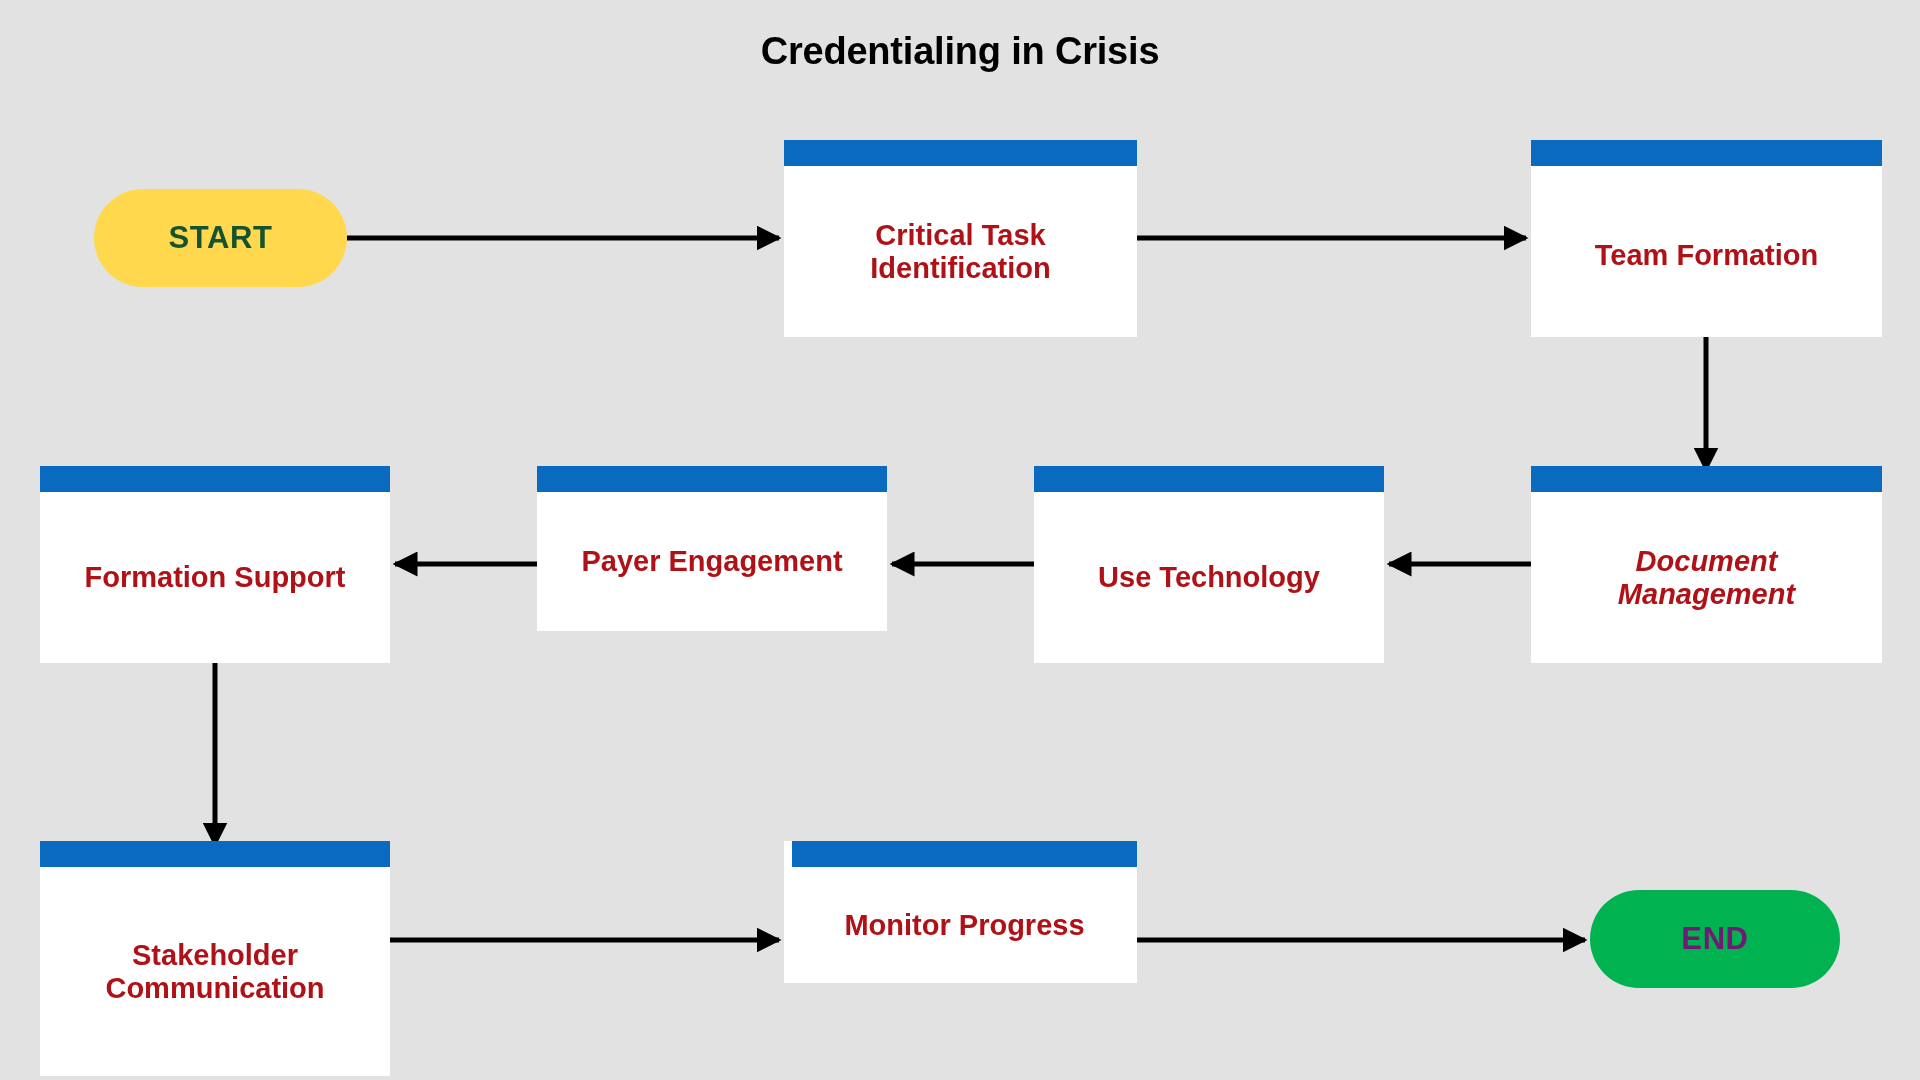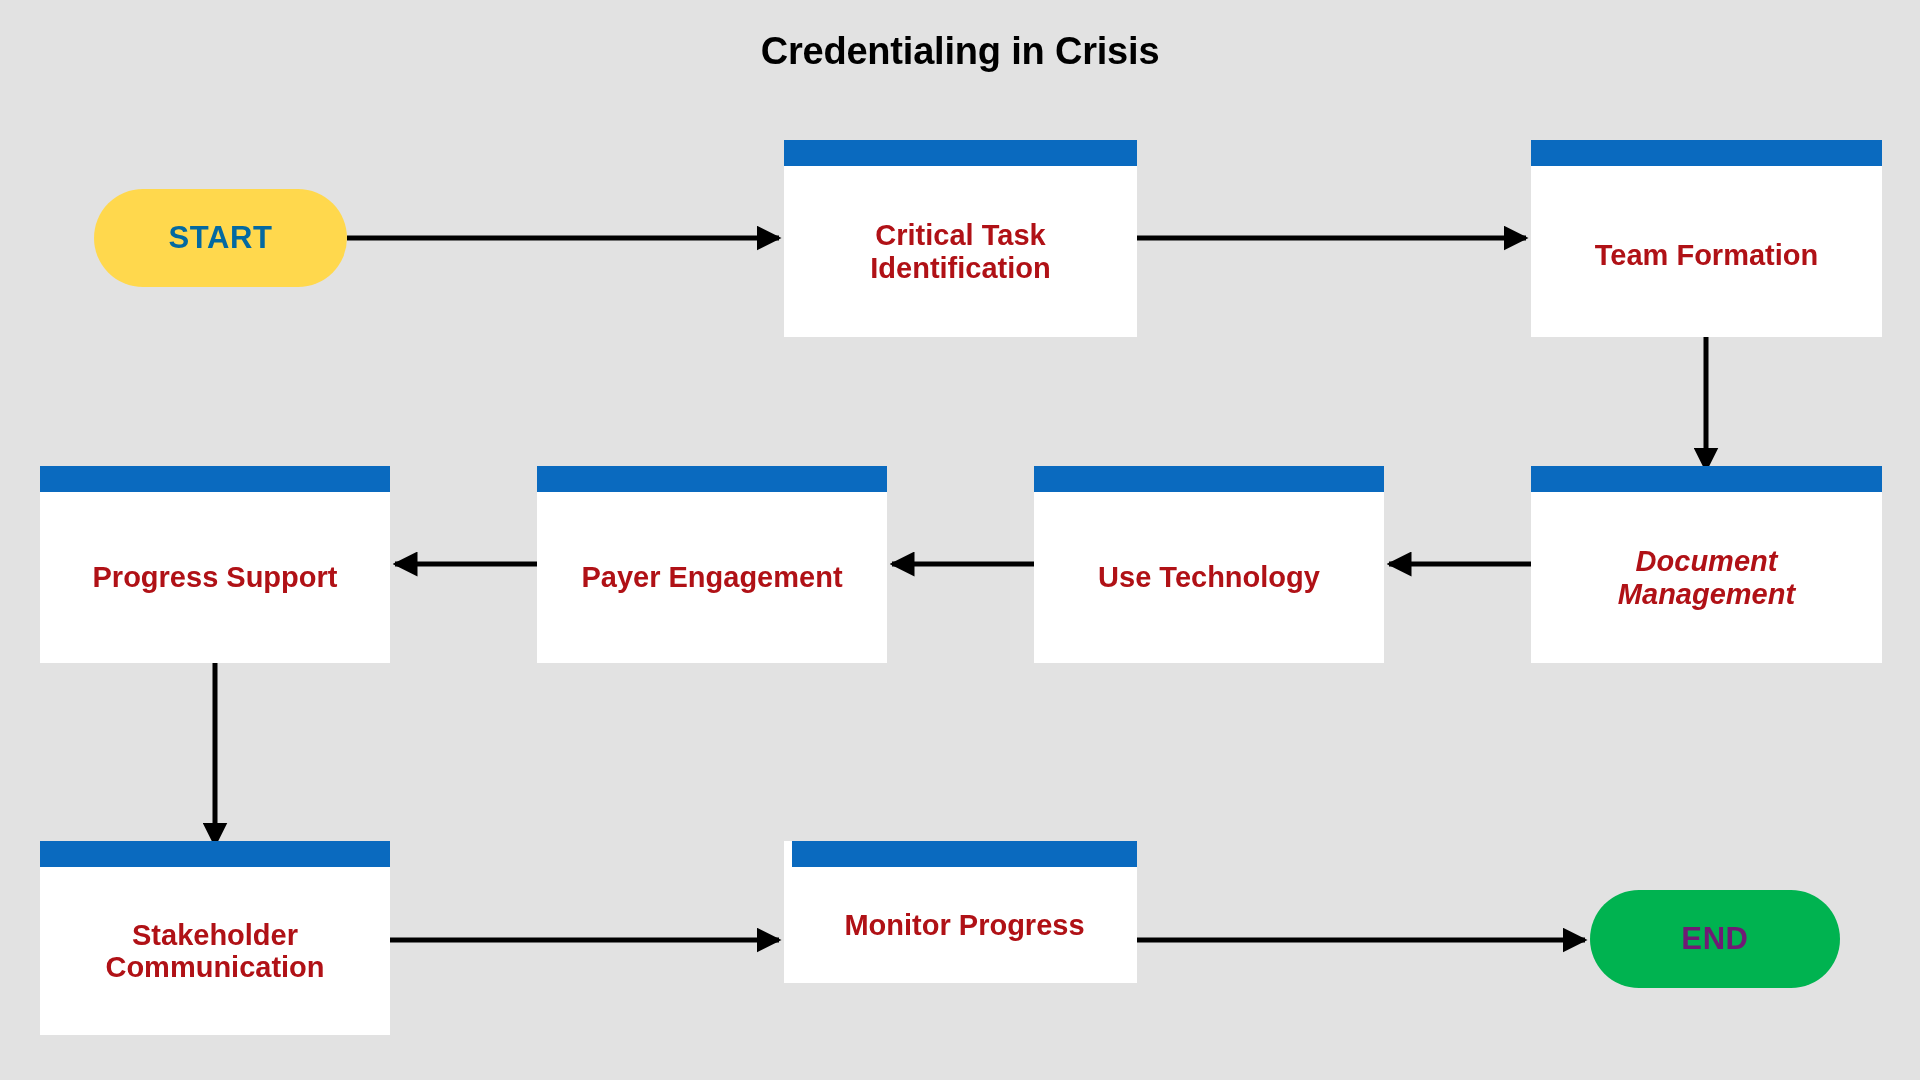--- a/index.html
+++ b/index.html
@@ -40,21 +40,21 @@
     display: flex;
     align-items: center;
     justify-content: center;
     border-radius: 999px;
     font-size: 31px;
     font-weight: bold;
     letter-spacing: 0.6px;
   }
   .pill.start {
     background: #ffd84d;
-    color: #0369a1;
+    color: #14532d;
   }
   .pill.end {
     background: #00b350;
     color: #701a75;
   }
 
   
   .proc {
     position: absolute;
     background: #ffffff;
@@ -177,35 +177,35 @@
     </div>
   </div>
 
   <div class="proc" style="left:1034px; top:466px; width:350px; height:197px;">
     <div class="proc-header"></div>
     <div class="proc-body">
       <span class="proc-label">Use Technology</span>
     </div>
   </div>
 
-  <div class="proc" style="left:537px; top:466px; width:350px; height:197px;">
+  <div class="proc" style="left:537px; top:466px; width:350px; height:165px;">
     <div class="proc-header"></div>
     <div class="proc-body">
       <span class="proc-label">Payer Engagement</span>
     </div>
   </div>
 
   <div class="proc" style="left:40px; top:466px; width:350px; height:197px;">
     <div class="proc-header"></div>
     <div class="proc-body">
-      <span class="proc-label">Progress Support</span>
-    </div>
-  </div>
-
-  <div class="proc" style="left:40px; top:841px; width:350px; height:194px;">
+      <span class="proc-label">Formation Support</span>
+    </div>
+  </div>
+
+  <div class="proc" style="left:40px; top:841px; width:350px; height:235px;">
     <div class="proc-header"></div>
     <div class="proc-body">
       <span class="proc-label">Stakeholder
 Communication</span>
     </div>
   </div>
 
   <div class="proc" style="left:784px; top:841px; width:353px; height:142px;padding-left:8px;">
     <div class="proc-header"></div>
     <div class="proc-body">

